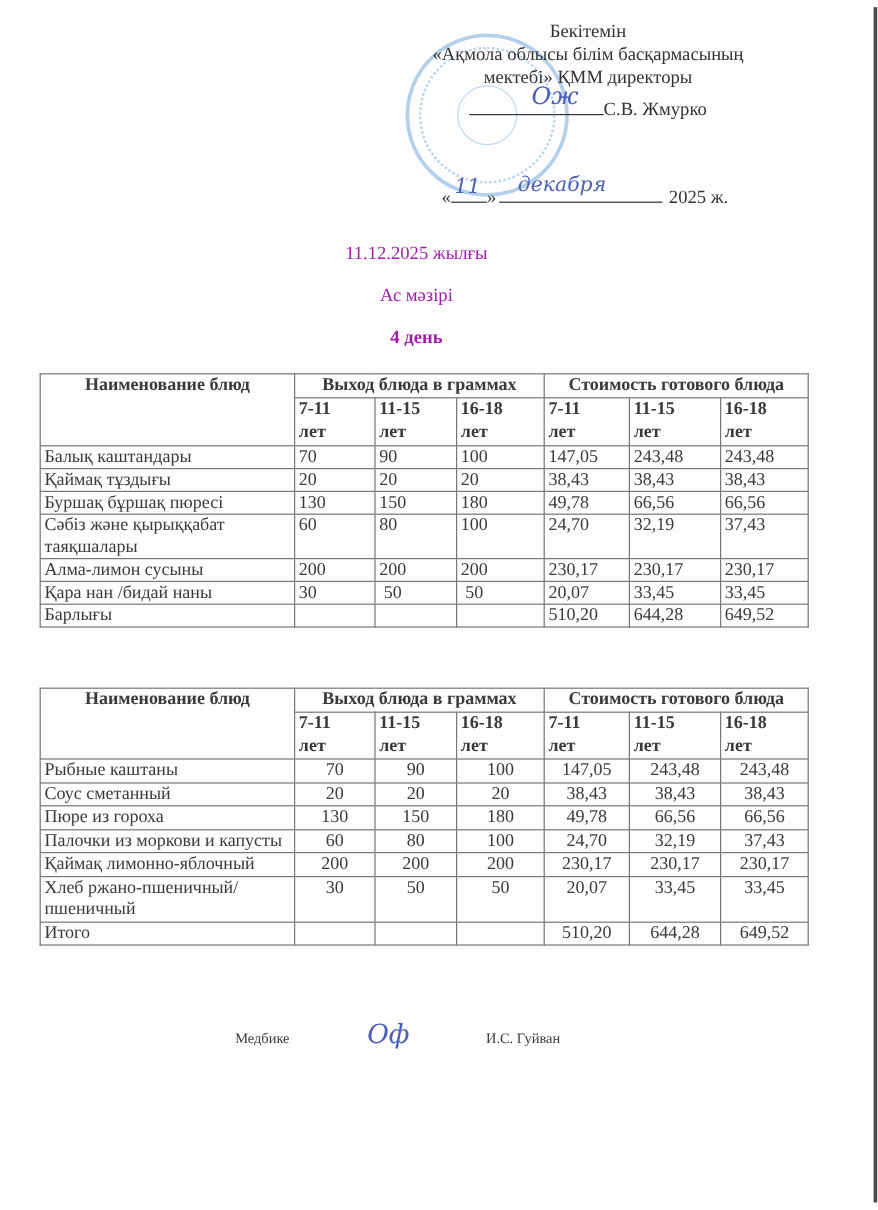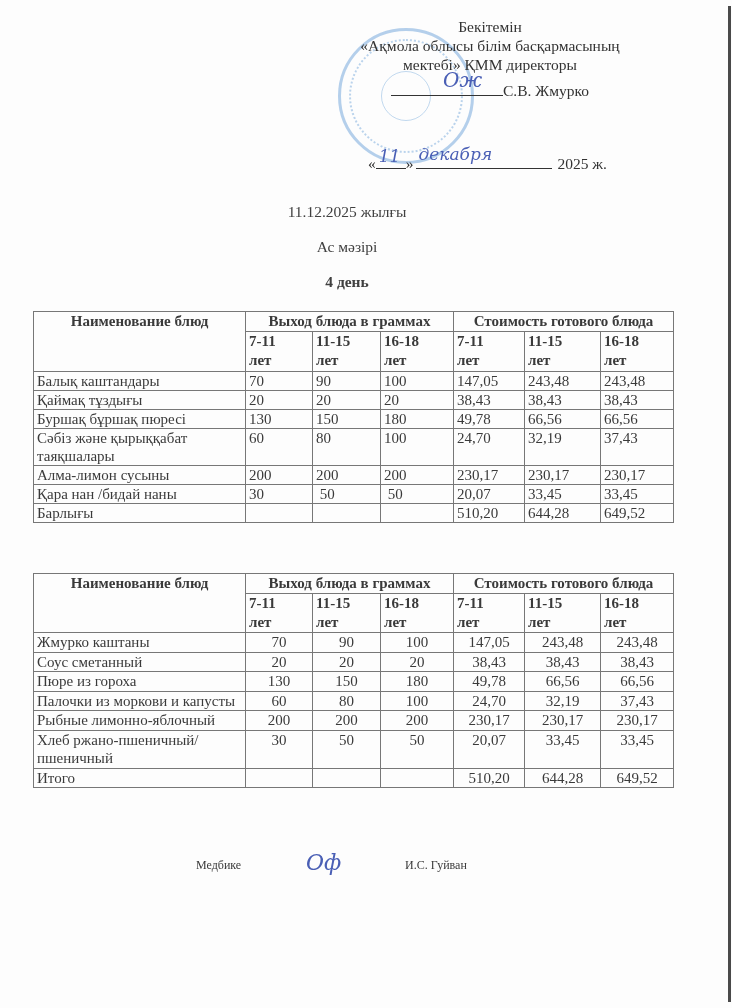--- a/index.html
+++ b/index.html
@@ -40,21 +40,21 @@
   }
   .handwriting {
     position: absolute; color: #4a5fb5; font-family: "DejaVu Serif", serif;
     font-style: italic; font-size: 17px;
   }
   .date-line {
     position: absolute; left: 368px; top: 152px; width: 330px; font-size: 15.5px;
     color: #333; white-space: nowrap;
   }
   .heading {
-    position: absolute; text-align: center; font-size: 15.5px; color: #404040;
+    position: absolute; text-align: center; font-size: 15.5px; color: #a21caf;
   }
   table.menu {
     position: absolute; left: 33px; border-collapse: collapse;
     font-size: 15px; color: #3a3a3a; table-layout: fixed;
   }
   table.menu td, table.menu th {
     border: 1px solid #777; padding: 0 3px; vertical-align: top;
     line-height: 18px;
   }
   table.menu th { font-weight: bold; text-align: center; }
@@ -76,21 +76,21 @@
   <div>«Ақмола облысы білім басқармасының</div>
   <div>мектебі»  ҚММ директоры</div>
   <div style="margin-top:3px;">
     <span class="sign-line" style="width:112px;height:18px;">
       <span class="handwriting" style="left:52px;top:-6px;font-size:20px;">Ож</span>
     </span><span>С.В. Жмурко</span>
   </div>
 </div>
 
 <div class="date-line">
-  <span>«</span><span class="sign-line" style="width:30px;height:16px;"><span class="handwriting" style="left:3px;top:-6px;">11</span></span><span>»</span><span class="sign-line" style="width:136px;height:16px;margin-left:2px;"><span class="handwriting" style="left:3px;top:-8px;">декабря</span></span>
+  <span>«</span><span class="sign-line" style="width:30px;height:16px;"><span class="handwriting" style="left:3px;top:-6px;">11</span></span><span>»</span><span class="sign-line" style="width:136px;height:16px;margin-left:2px;"><span class="handwriting" style="left:16px;top:-8px;">декабря</span></span>
   <span style="margin-left:2px;">2025 ж.</span>
 </div>
 
 <div class="heading" style="left:262px;top:203px;width:170px;">11.12.2025 жылғы</div>
 <div class="heading" style="left:262px;top:238px;width:170px;">Ас мәзірі</div>
 <div class="heading" style="left:262px;top:273px;width:170px;font-weight:bold;">4 день</div>
 
 <table class="menu t1" style="top:311px;width:640px;">
   <colgroup>
     <col style="width:212px">
@@ -203,21 +203,21 @@
     <th class="sub"><span>7-11</span><br><span>лет</span></th>
     <th class="sub"><span>11-15</span><br><span>лет</span></th>
     <th class="sub"><span>16-18</span><br><span>лет</span></th>
     <th class="sub"><span>7-11</span><br><span>лет</span></th>
     <th class="sub"><span>11-15</span><br><span>лет</span></th>
     <th class="sub"><span>16-18</span><br><span>лет</span></th>
   </tr>
   </tbody>
     <tbody id="t2-body">
       <tr>
-        <td>Жмурко каштаны</td>
+        <td>Рыбные каштаны</td>
         <td class="num" style="white-space: pre;">70</td>
         <td class="num" style="white-space: pre;">90</td>
         <td class="num" style="white-space: pre;">100</td>
         <td class="num" style="white-space: pre;">147,05</td>
         <td class="num" style="white-space: pre;">243,48</td>
         <td class="num" style="white-space: pre;">243,48</td>
       </tr>
       <tr>
         <td>Соус сметанный</td>
         <td class="num" style="white-space: pre;">20</td>
@@ -239,21 +239,21 @@
       <tr>
         <td>Палочки из моркови и капусты</td>
         <td class="num" style="white-space: pre;">60</td>
         <td class="num" style="white-space: pre;">80</td>
         <td class="num" style="white-space: pre;">100</td>
         <td class="num" style="white-space: pre;">24,70</td>
         <td class="num" style="white-space: pre;">32,19</td>
         <td class="num" style="white-space: pre;">37,43</td>
       </tr>
       <tr>
-        <td>Рыбные лимонно-яблочный</td>
+        <td>Қаймақ лимонно-яблочный</td>
         <td class="num" style="white-space: pre;">200</td>
         <td class="num" style="white-space: pre;">200</td>
         <td class="num" style="white-space: pre;">200</td>
         <td class="num" style="white-space: pre;">230,17</td>
         <td class="num" style="white-space: pre;">230,17</td>
         <td class="num" style="white-space: pre;">230,17</td>
       </tr>
       <tr>
         <td>Хлеб ржано-пшеничный/пшеничный</td>
         <td class="num" style="white-space: pre;">30</td>

